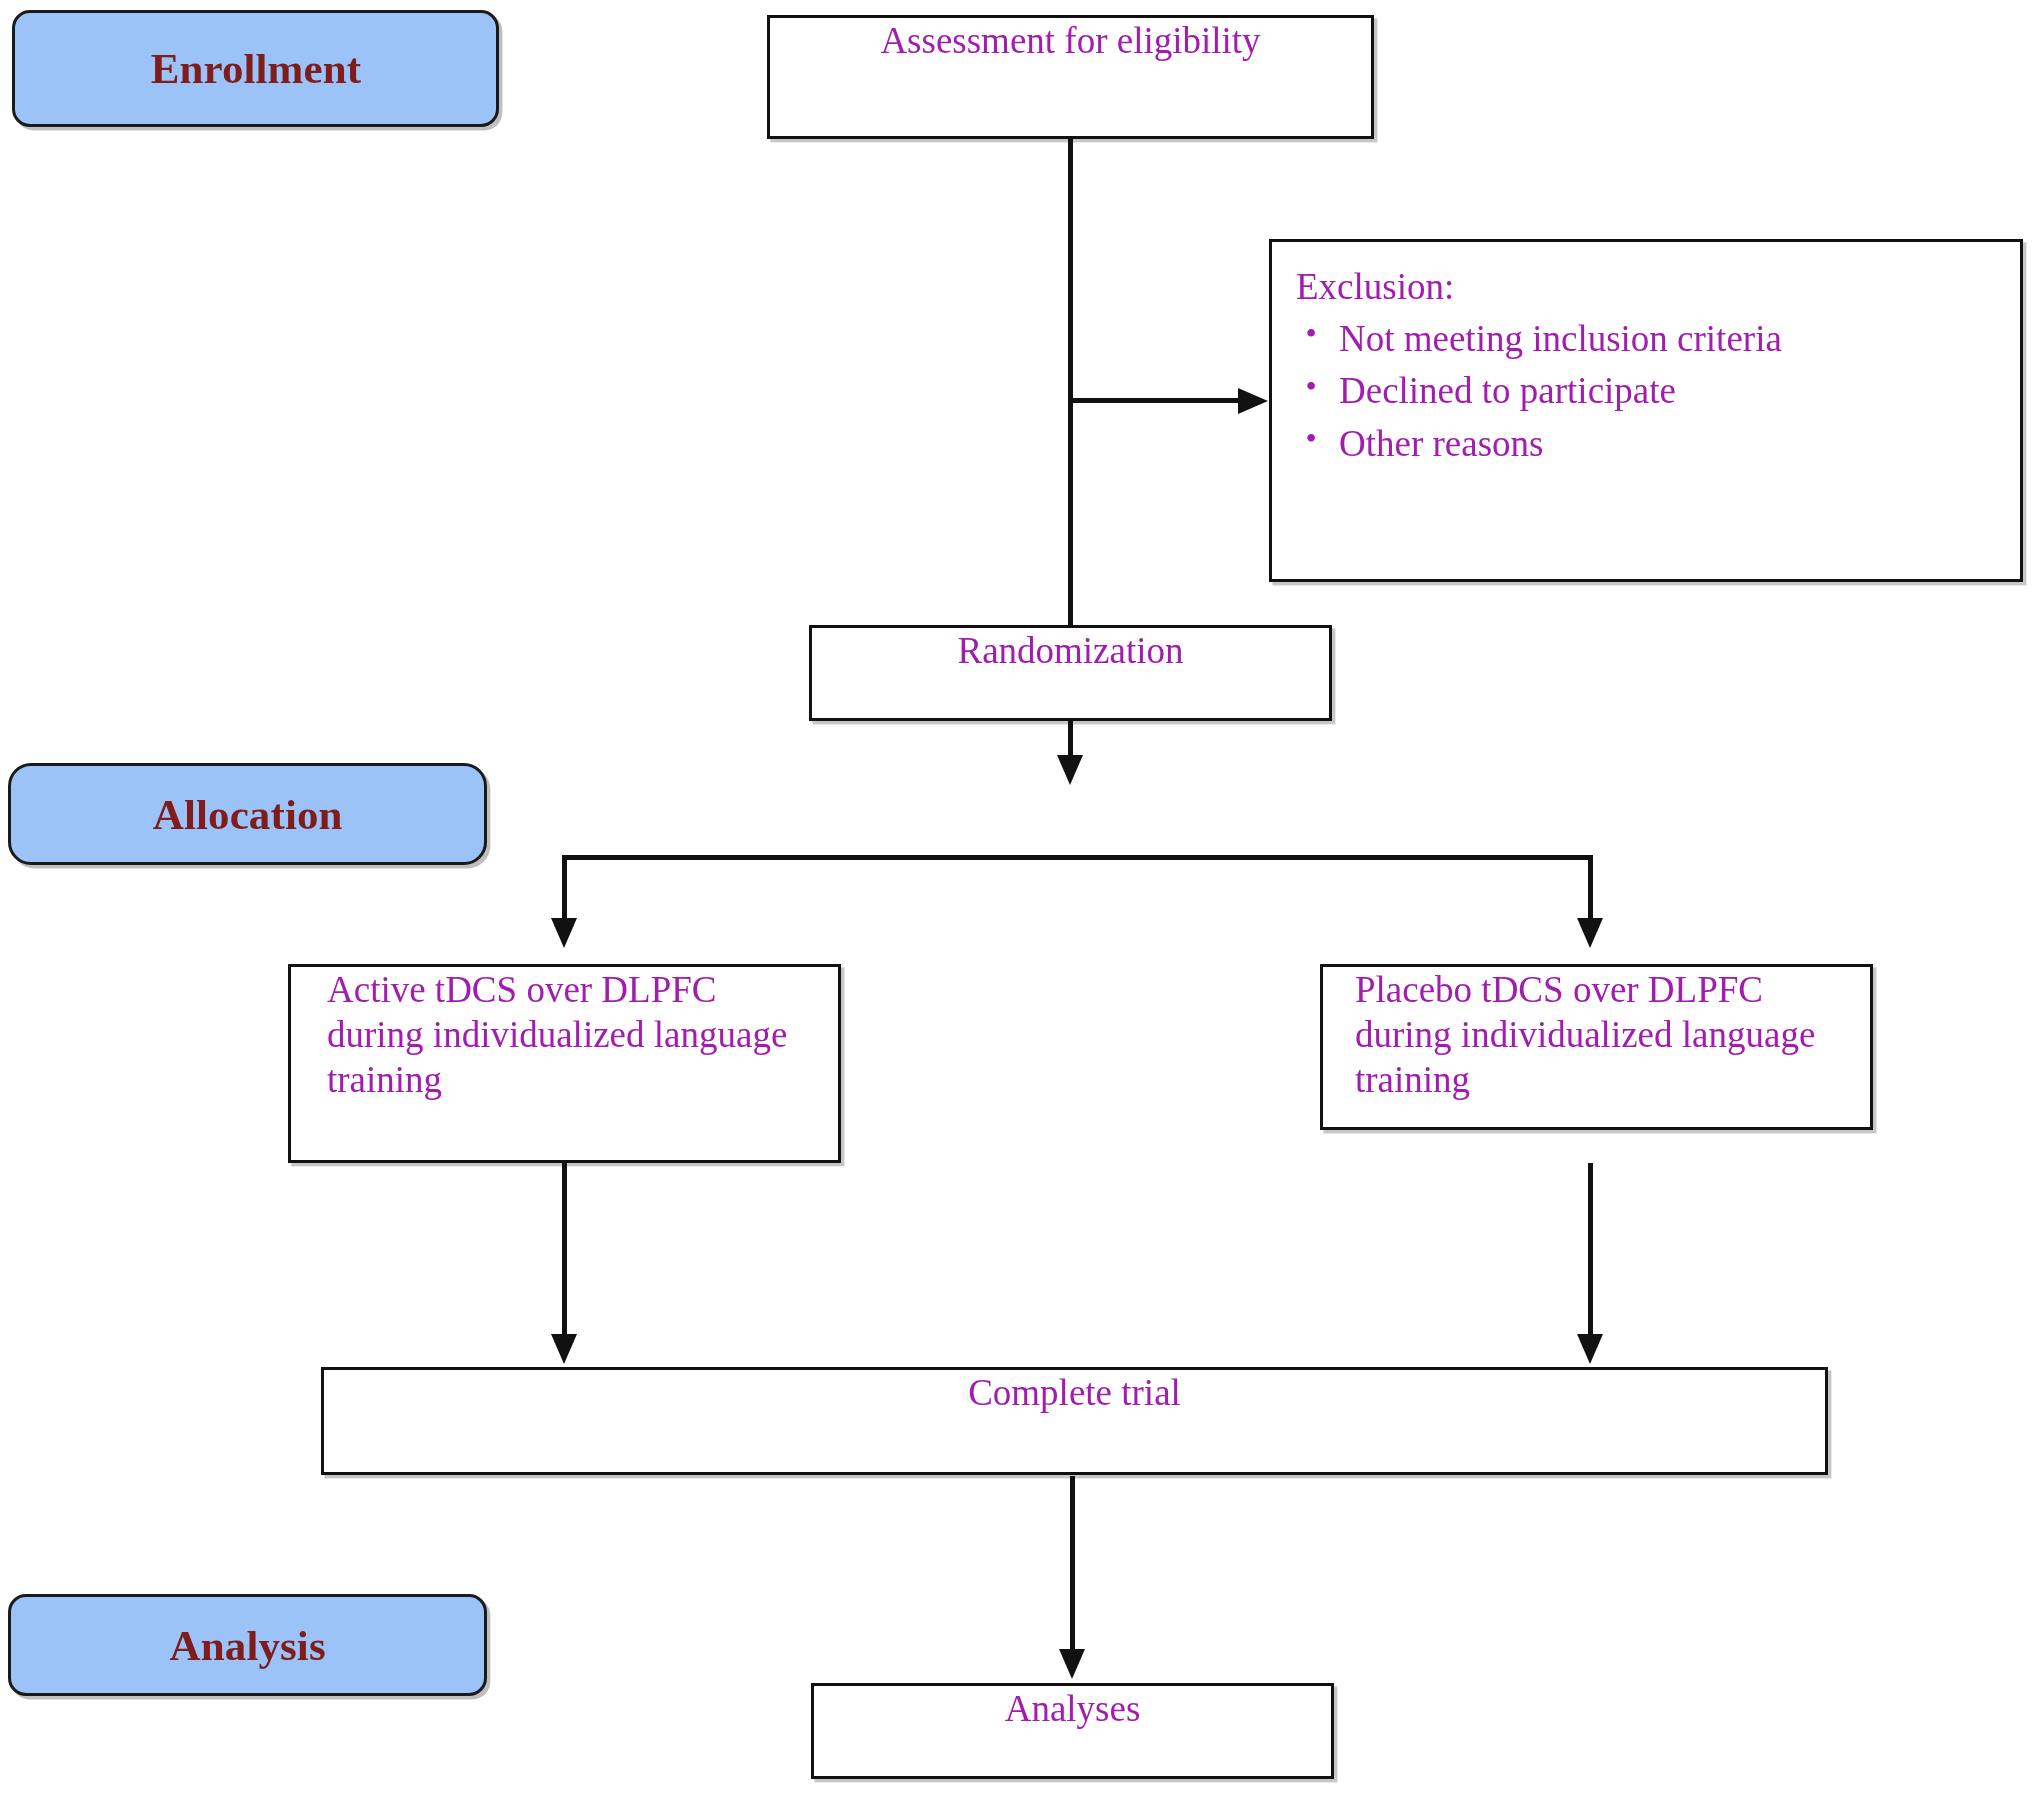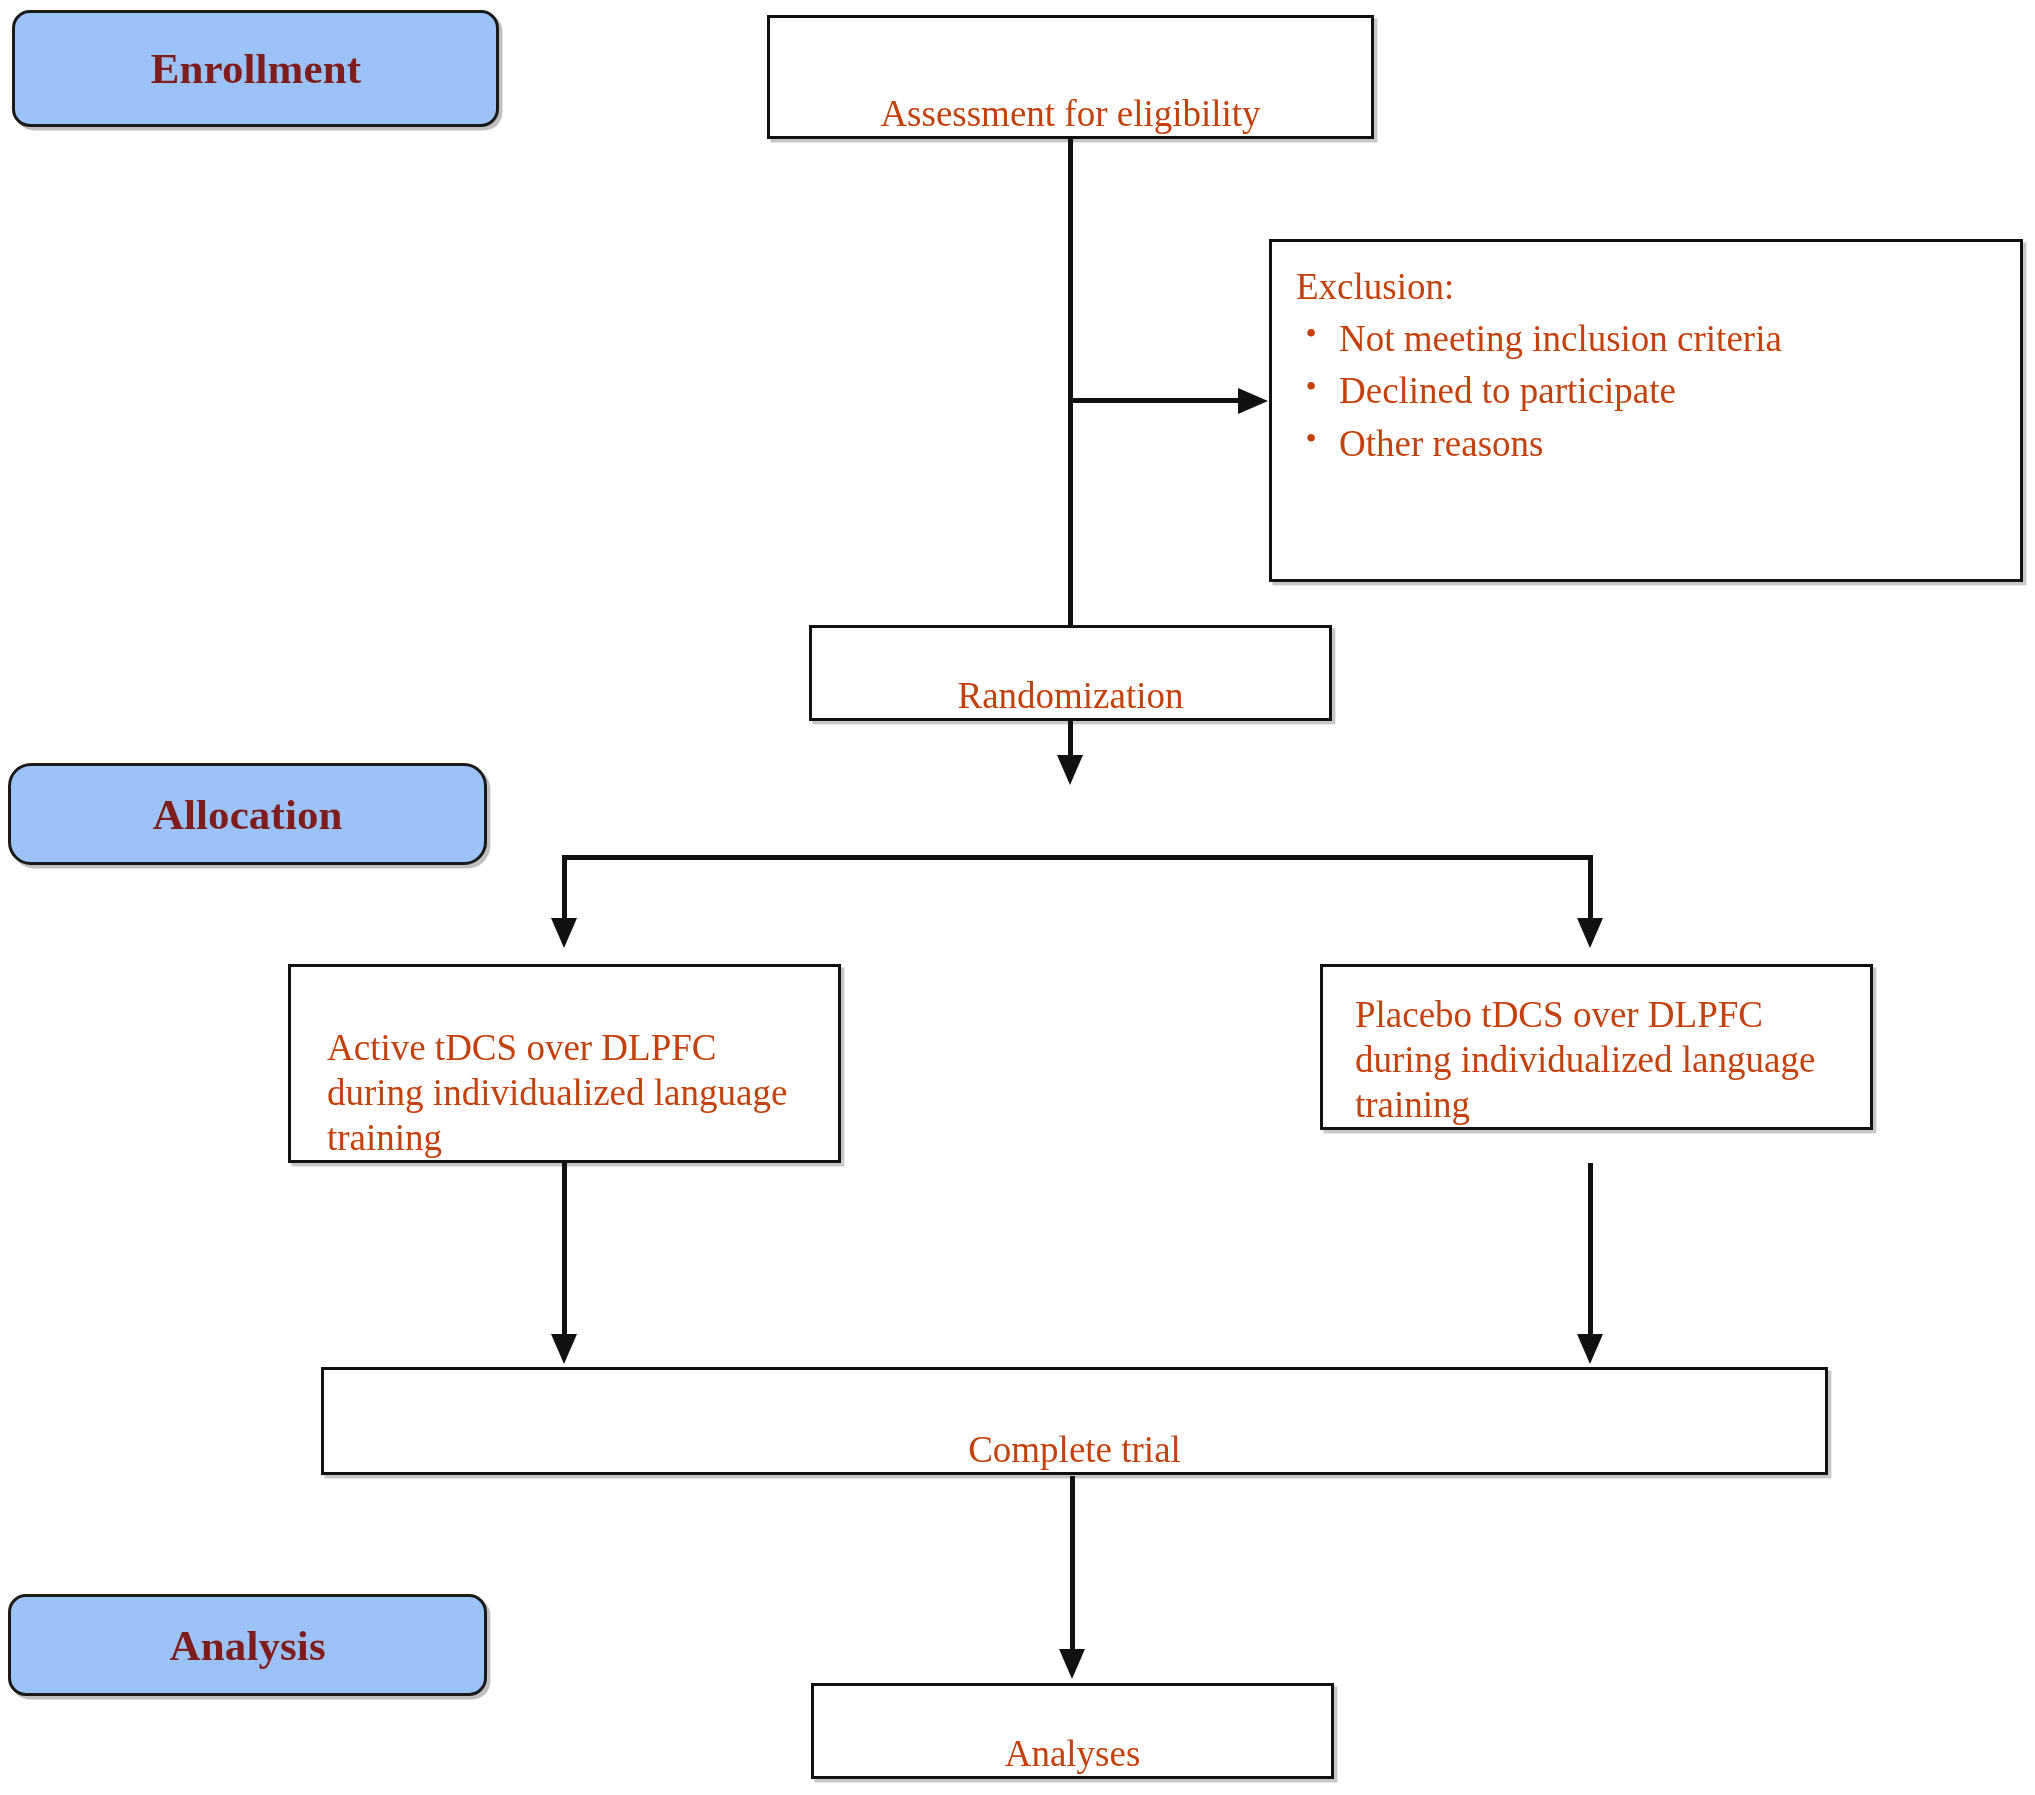--- a/index.html
+++ b/index.html
@@ -32,22 +32,22 @@
     box-shadow: 3.4px 3.4px 0 rgba(0,0,0,0.25);
   }
 
   
   .node-box {
     position: absolute;
     box-sizing: border-box;
     background: #ffffff;
     border: 3.4px solid #111111;
     display: flex;
-    align-items: flex-end;
-    color: #c2410c;
+    align-items: flex-start;
+    color: #a21caf;
     box-shadow: 3.4px 3.4px 0 rgba(0,0,0,0.22);
   }
   .node-box.center {
     justify-content: center;
     text-align: center;
   }
   .node-box.leftal {
     justify-content: flex-start;
     text-align: left;
   }

